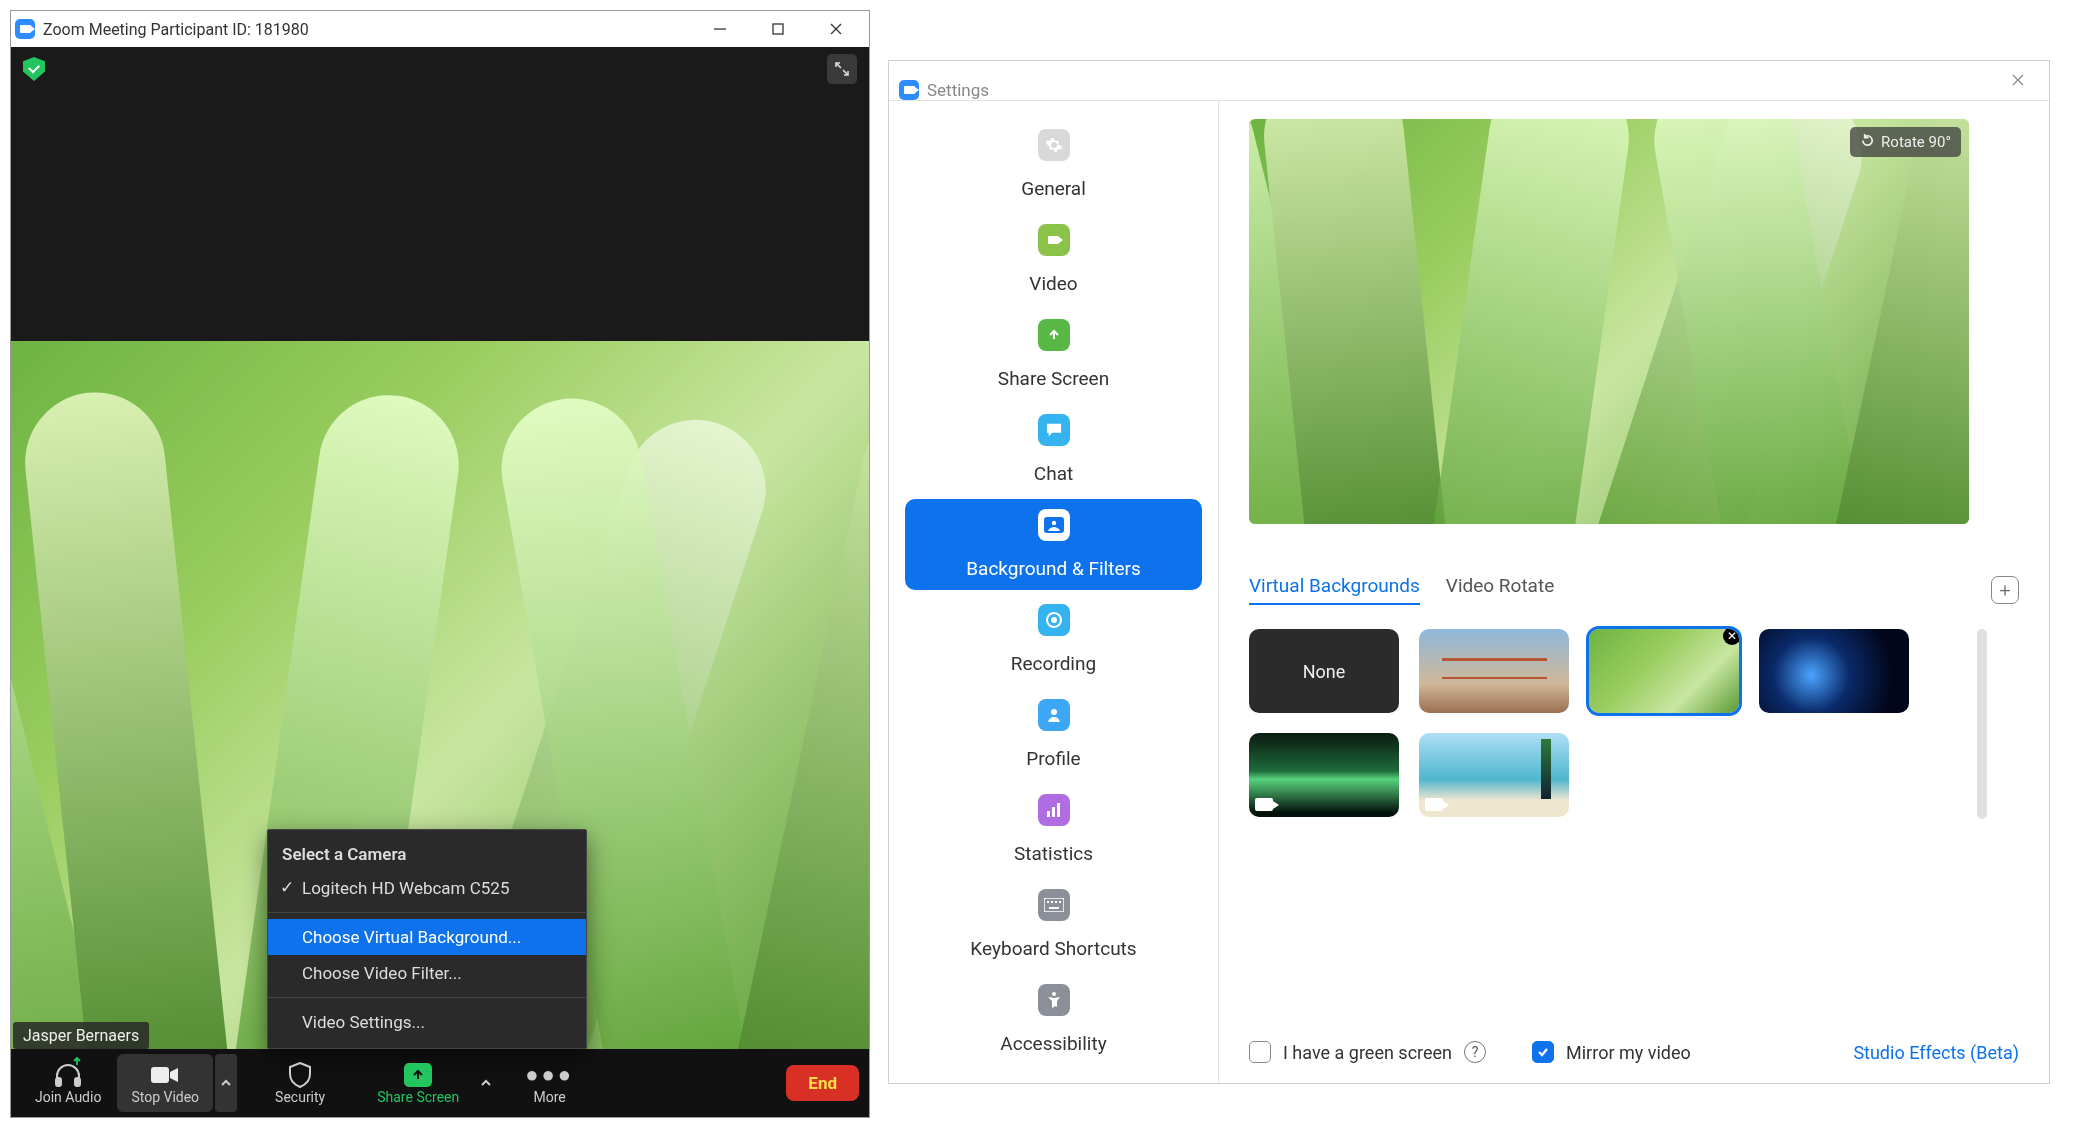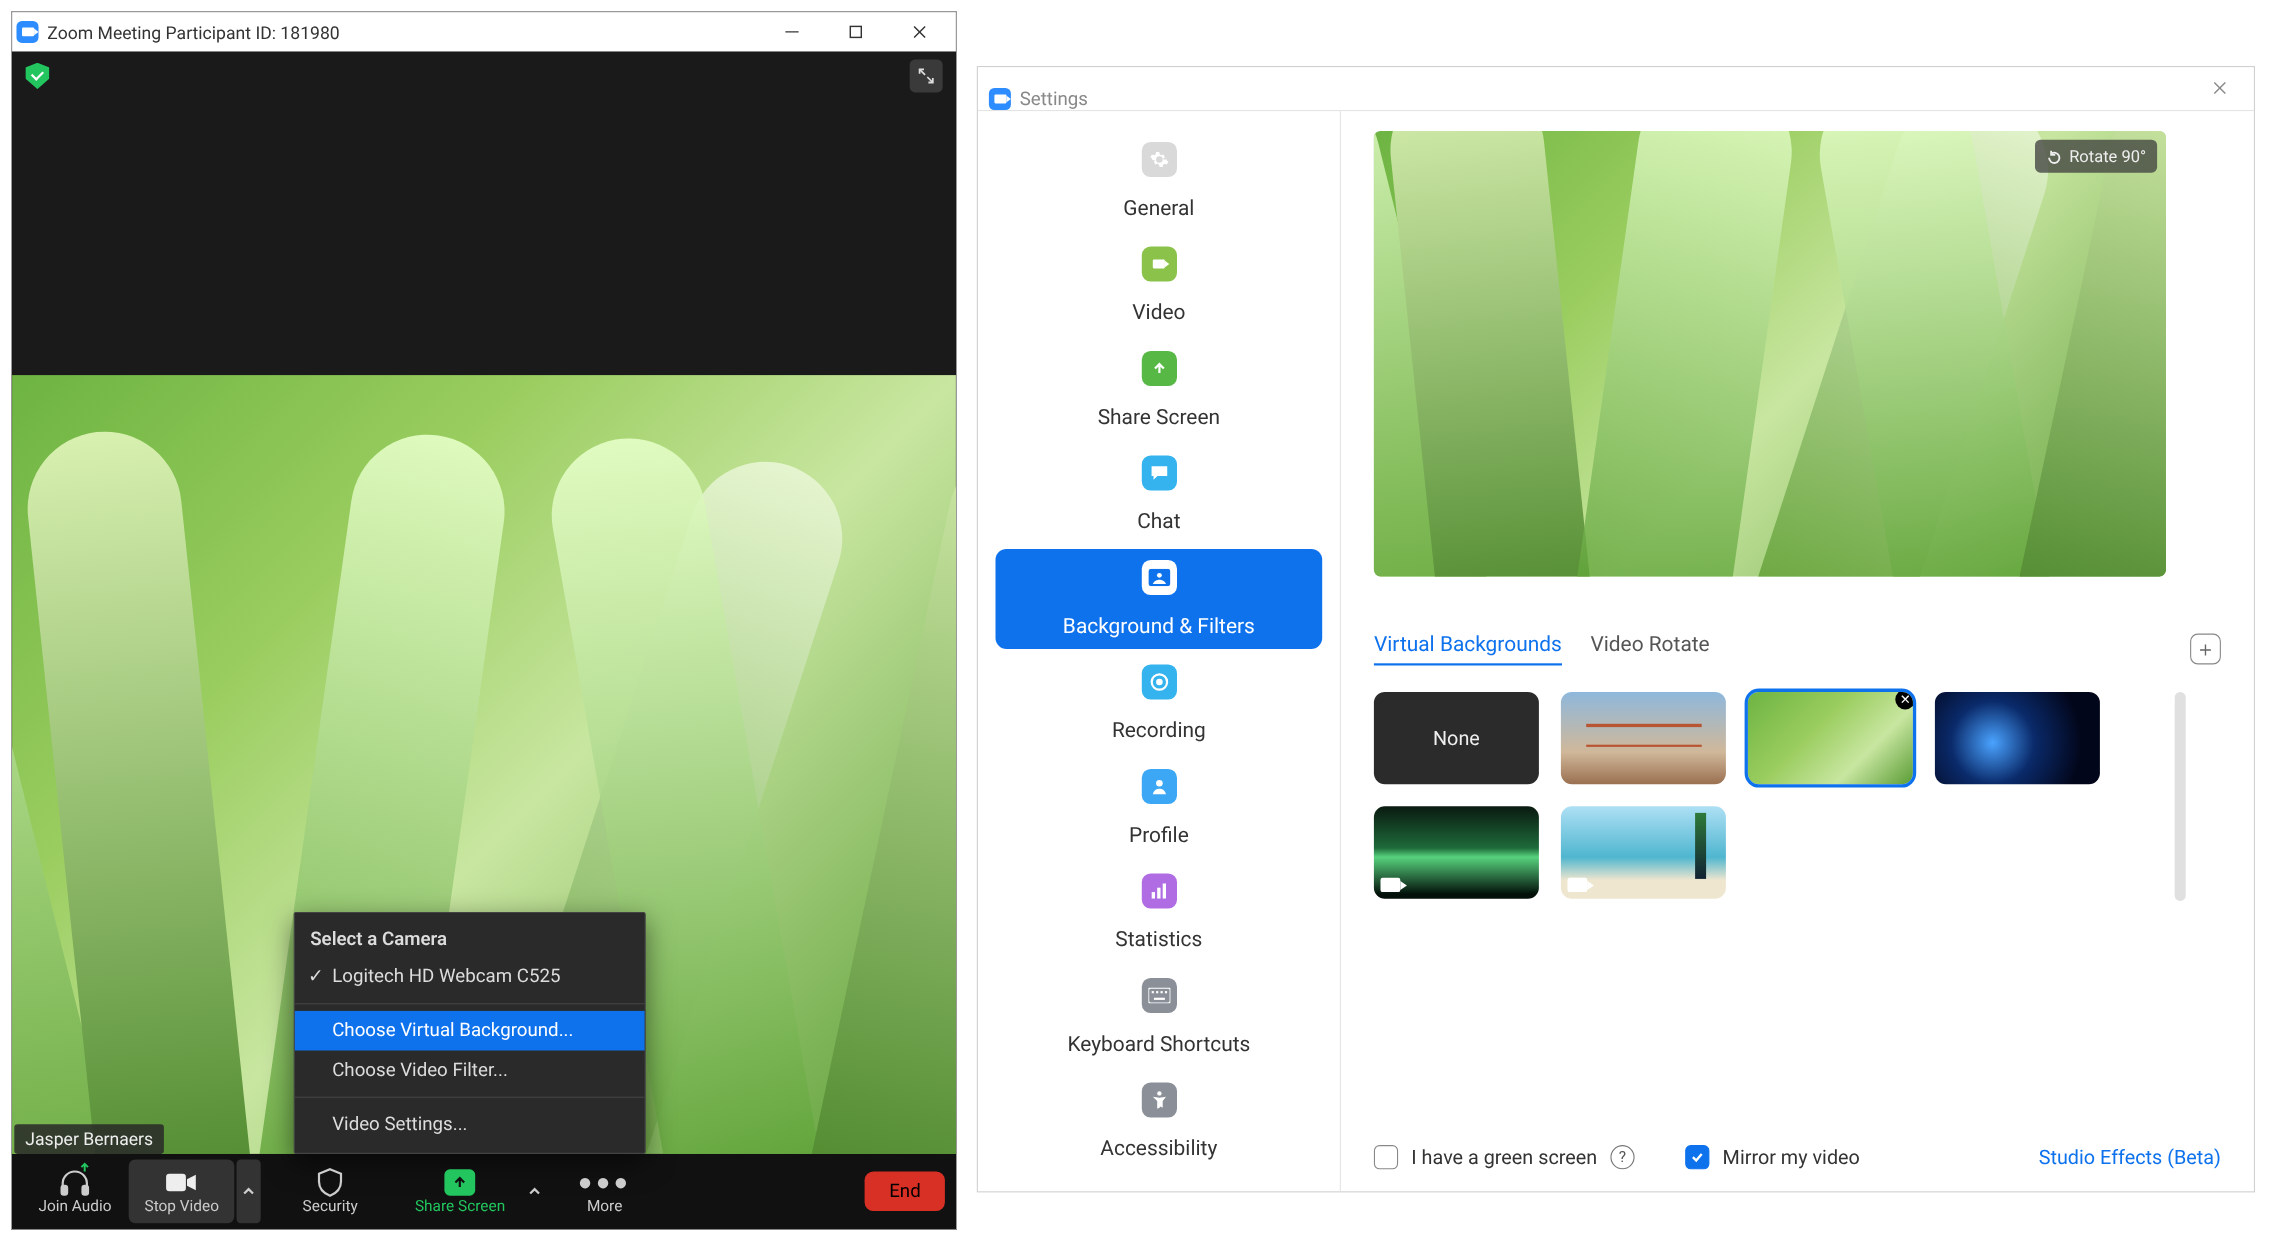--- a/index.html
+++ b/index.html
@@ -38,38 +38,38 @@
   .cam-menu hr { border: none; border-top: 1px solid #444; margin: 6px 0; }
 
   .mw-toolbar { height: 68px; background: #111; display: flex; align-items: center; padding: 0 10px; gap: 2px; }
   .tb-btn { display: flex; flex-direction: column; align-items: center; justify-content: center; color: #ccc; font-size: 14px; padding: 4px 14px; border-radius: 6px; height: 58px; position: relative; }
   .tb-btn .tb-ico { height: 28px; display: flex; align-items: center; justify-content: center; }
   .tb-btn.active-vid { background: #333; }
   .tb-caret { width: 22px; height: 58px; display: flex; align-items: center; justify-content: center; color: #aaa; border-radius: 4px; }
   .tb-caret.open { background: #333; }
   .tb-share { color: #22c55e; }
   .tb-share .sq { width: 28px; height: 24px; background: #22c55e; border-radius: 5px; display: flex; align-items: center; justify-content: center; color: #111; }
-  .tb-end { background: #d93025; color: #000000; font-weight: 400; padding: 8px 22px; border-radius: 8px; margin-left: auto; font-size: 17px; height: auto; }
+  .tb-end { background: #d93025; color: #fde047; font-weight: 700; padding: 8px 22px; border-radius: 8px; margin-left: auto; font-size: 17px; height: auto; }
 
   
   .settings-window { position: absolute; left: 888px; top: 60px; width: 1162px; height: 1024px; border: 1px solid #d0d0d0; background: #fff; display: flex; flex-direction: column; }
   .sw-titlebar { height: 40px; border-bottom: 1px solid #e4e4e4; display: flex; align-items: flex-end; padding: 0 10px; color: #888; font-size: 17px; gap: 8px; }
   .sw-titlebar .spacer { flex: 1; }
   .sw-closebtn { width: 42px; height: 40px; display: flex; align-items: center; justify-content: center; color: #888; }
   .sw-body { flex: 1; display: flex; }
 
   .sidebar { width: 330px; border-right: 1px solid #e4e4e4; padding: 18px 16px; display: flex; flex-direction: column; gap: 4px; }
   .nav-item { display: flex; align-items: center; gap: 16px; padding: 10px 14px; border-radius: 10px; color: #333; font-size: 19px; flex-direction: column; }
   .nav-item.selected { background: #0e72ed; color: #fff; }
   .nav-ico { width: 32px; height: 32px; border-radius: 8px; display: flex; align-items: center; justify-content: center; color: #fff; flex-shrink: 0; }
   .nav-ico svg, .nav-ico span { font-size: 17px; }
 
   .content { flex: 1; padding: 18px 30px 20px 30px; display: flex; flex-direction: column; position: relative; }
   .preview { width: 720px; height: 405px; border-radius: 6px; overflow: hidden; position: relative; align-self: flex-start; background: linear-gradient(135deg,#6db442 0%,#9acd5f 30%,#c8e6a0 55%,#5a9c35 100%); }
-  .rotate-btn { position: absolute; right: 8px; top: 8px; background: rgba(60,60,60,0.75); color: #eee; border-radius: 5px; padding: 6px 10px; font-size: 15px; display: flex; align-items: flex-end; gap: 6px; }
+  .rotate-btn { position: absolute; right: 8px; top: 8px; background: rgba(60,60,60,0.75); color: #eee; border-radius: 5px; padding: 6px 10px; font-size: 15px; display: flex; align-items: flex-start; gap: 6px; }
 
   .tabs-row { display: flex; align-items: center; gap: 26px; margin-top: 50px; }
   .tab { font-size: 19px; color: #555; padding-bottom: 6px; border-bottom: 2px solid transparent; }
   .tab.active { color: #0e72ed; border-bottom-color: #0e72ed; }
   .tabs-row .spacer { flex: 1; }
   .add-btn { width: 28px; height: 28px; border: 1.5px solid #888; border-radius: 7px; display: flex; align-items: center; justify-content: center; color: #666; font-size: 19px; }
 
   .thumbs-wrap { margin-top: 24px; display: flex; gap: 24px; align-items: flex-start; }
   .thumbs { display: flex; flex-wrap: wrap; gap: 20px; width: 704px; }
   .thumb { width: 150px; height: 84px; border-radius: 10px; position: relative; overflow: hidden; }

